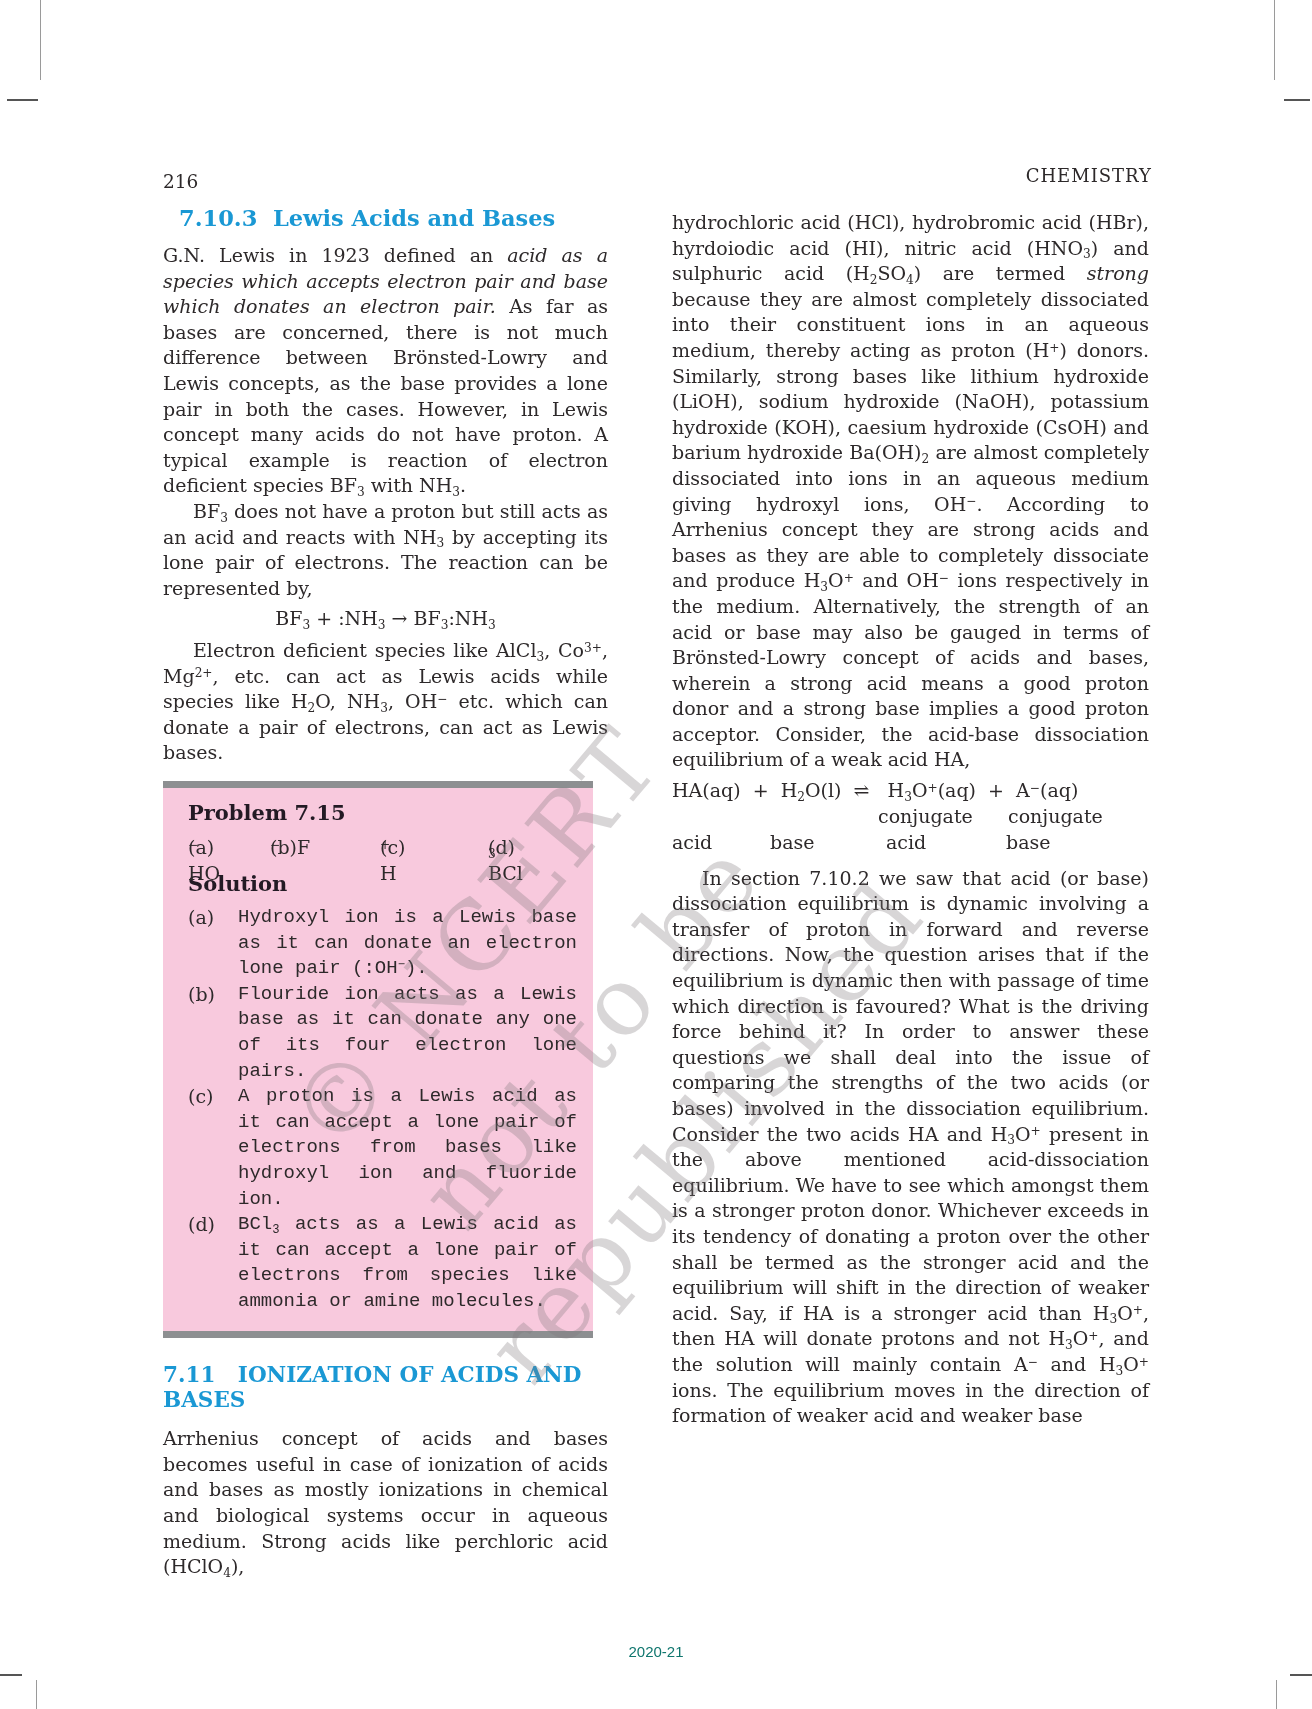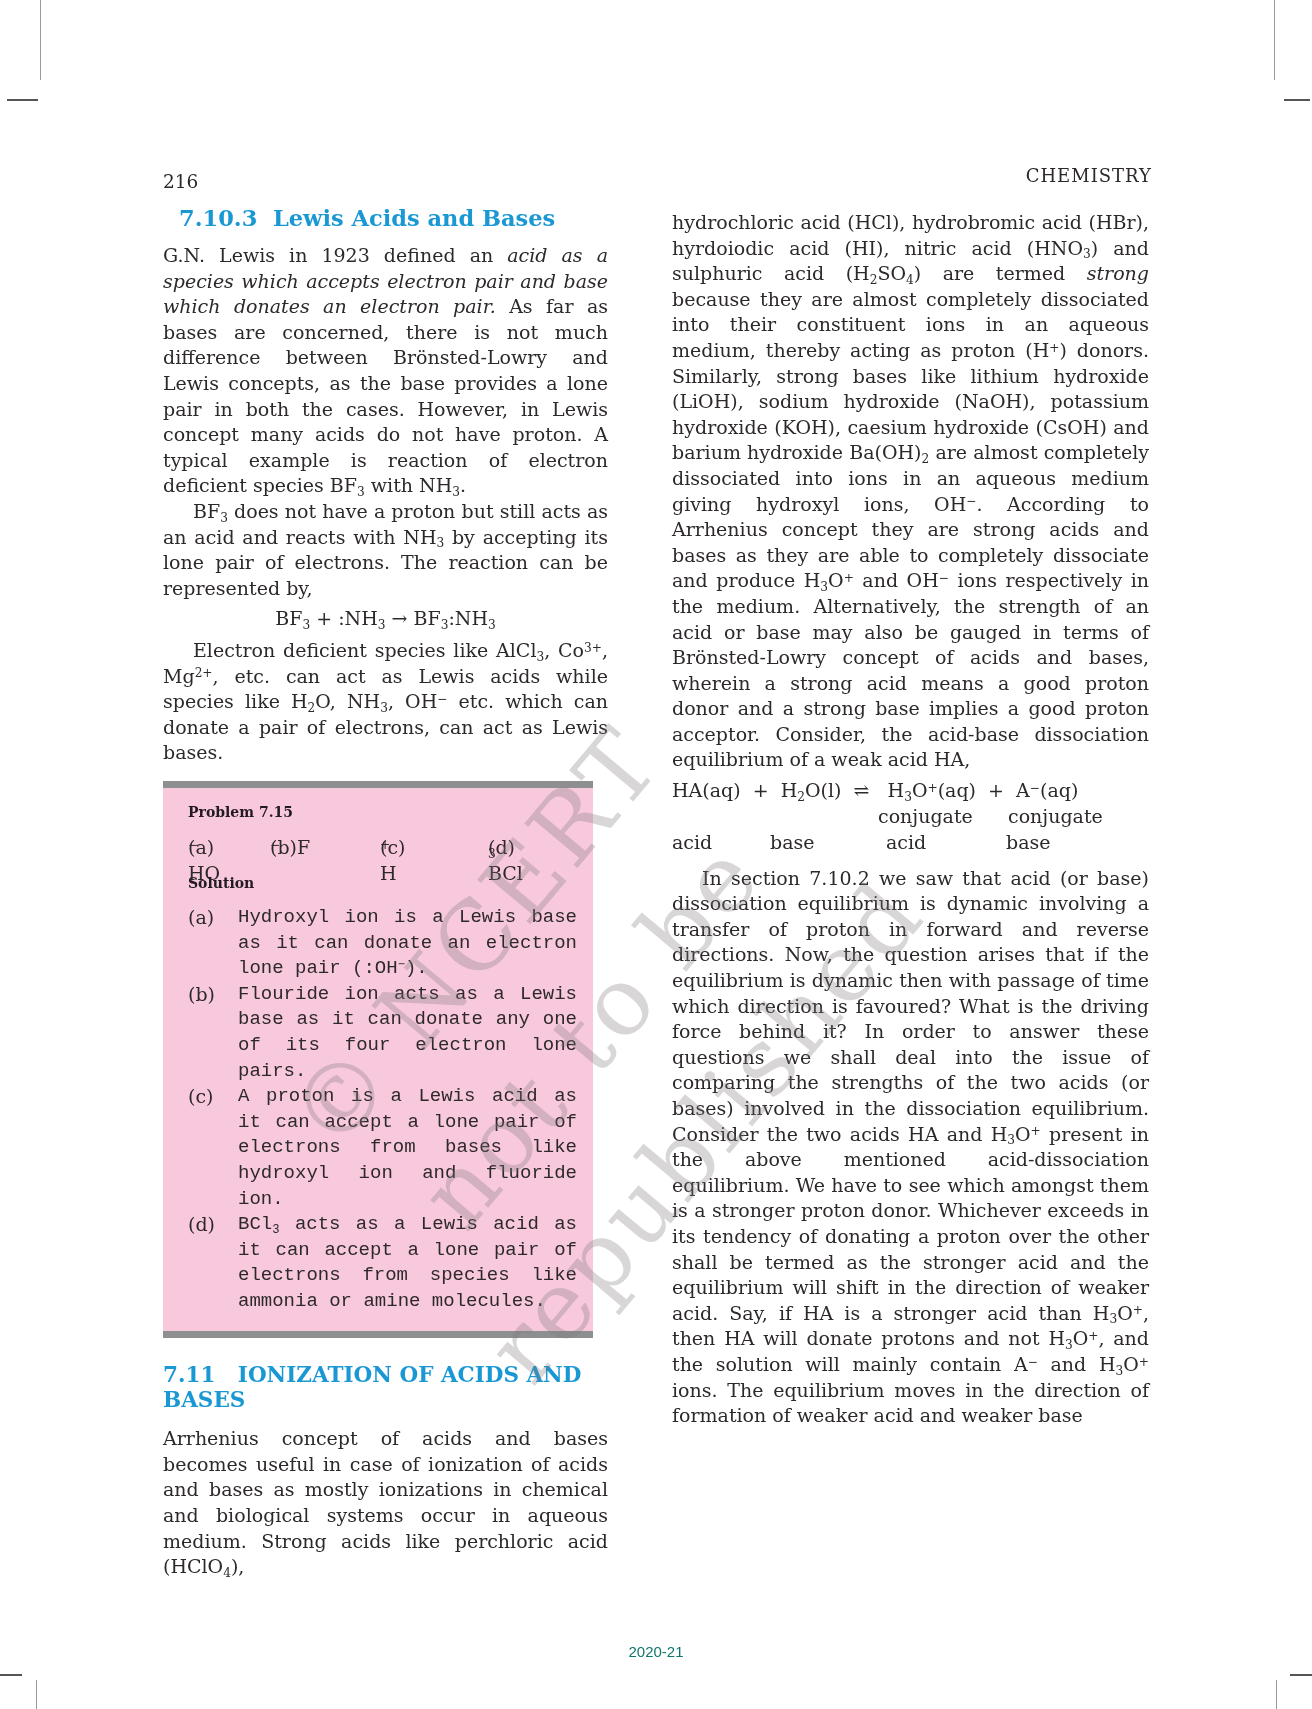--- a/index.html
+++ b/index.html
@@ -44,21 +44,21 @@
   .lbl-conj-1 { left:206px; } .lbl-conj-2 { left:336px; }
   .lbl-role-1 { left:0; } .lbl-role-2 { left:98px; } .lbl-role-3 { left:214px; } .lbl-role-4 { left:334px; }
   
   .problem-box {
     background:#f8c9dd;
     border-top:7px solid #8d8f91;
     border-bottom:7px solid #8d8f91;
     margin:15px 15px 24px 0;
     padding:12px 16px 16px 25px;
   }
-  .problem-title, .solution-label { font-weight:bold; font-size:14px; color:#231a24; text-align:left; }
+  .problem-title, .solution-label { font-weight:bold; font-size:21px; color:#231a24; text-align:left; }
   .problem-title { margin-bottom:10px; }
   .solution-label { margin:4px 0 8px 0; }
   .problem-question { margin-bottom:8px; }
   .options-row { position:relative; height:32px; margin-bottom:4px; text-align:left; }
   .options-row span { position:absolute; top:0; }
   .opt-a { left:0; } .opt-b { left:82px; } .opt-c { left:192px; } .opt-d { left:300px; }
   .answer-row { display:flex; }
   .answer-label { width:50px; flex:none; text-align:left; }
   .answer-text { flex:1; text-align:justify;font-family:Liberation Mono, monospace; }
   

